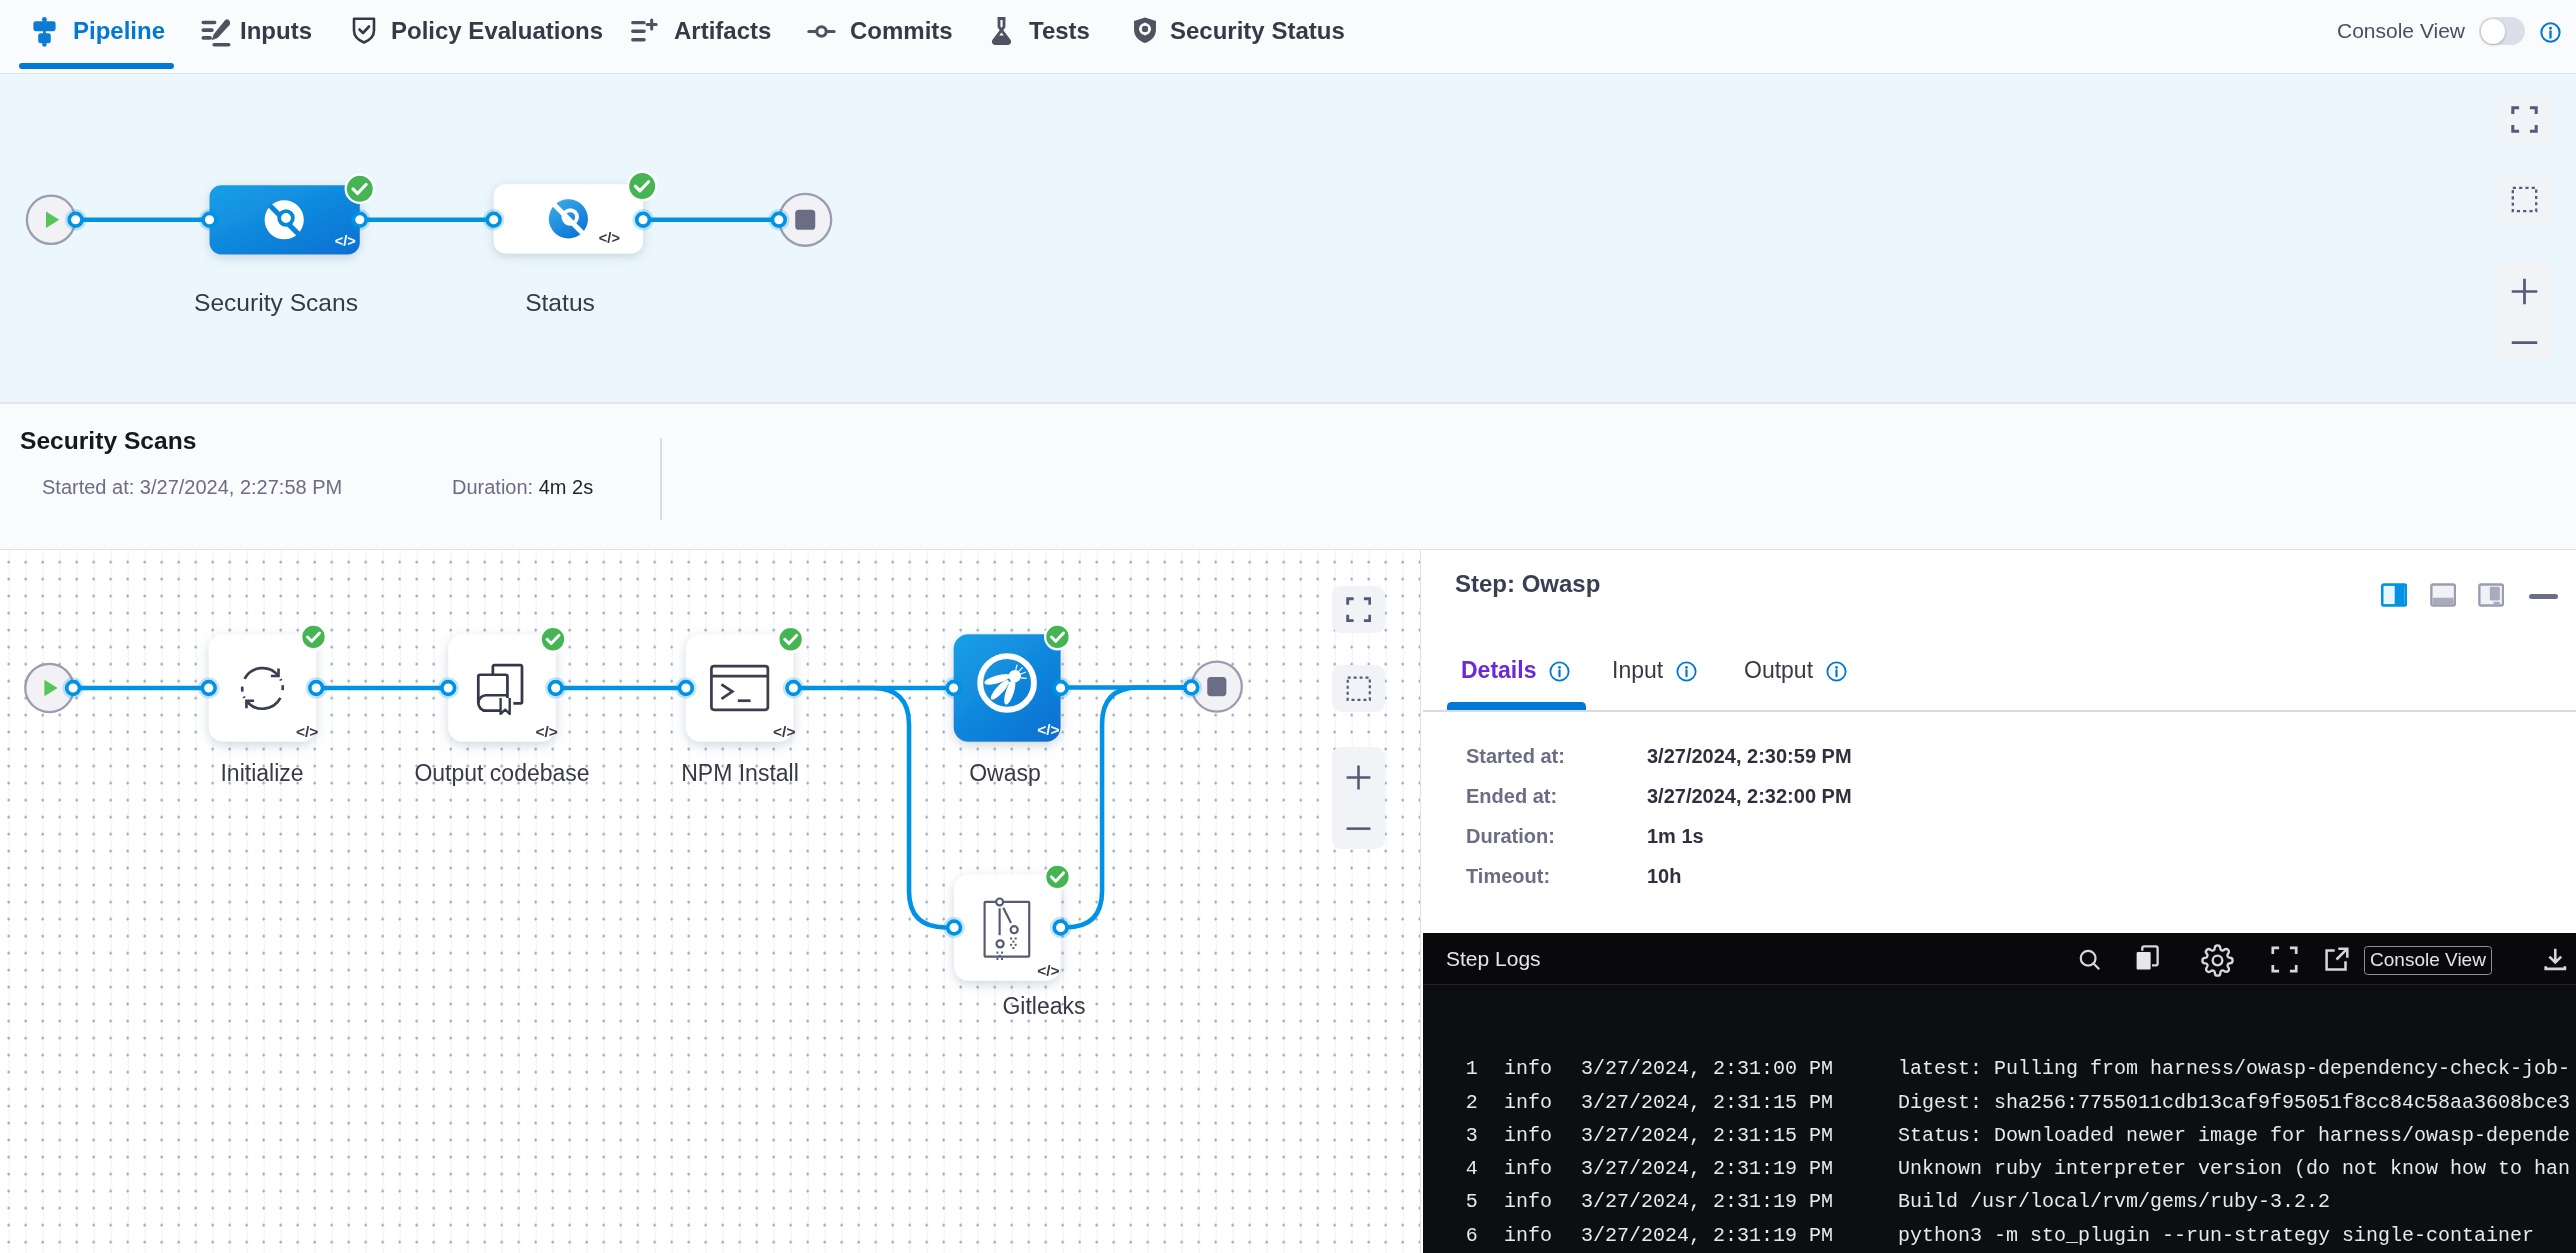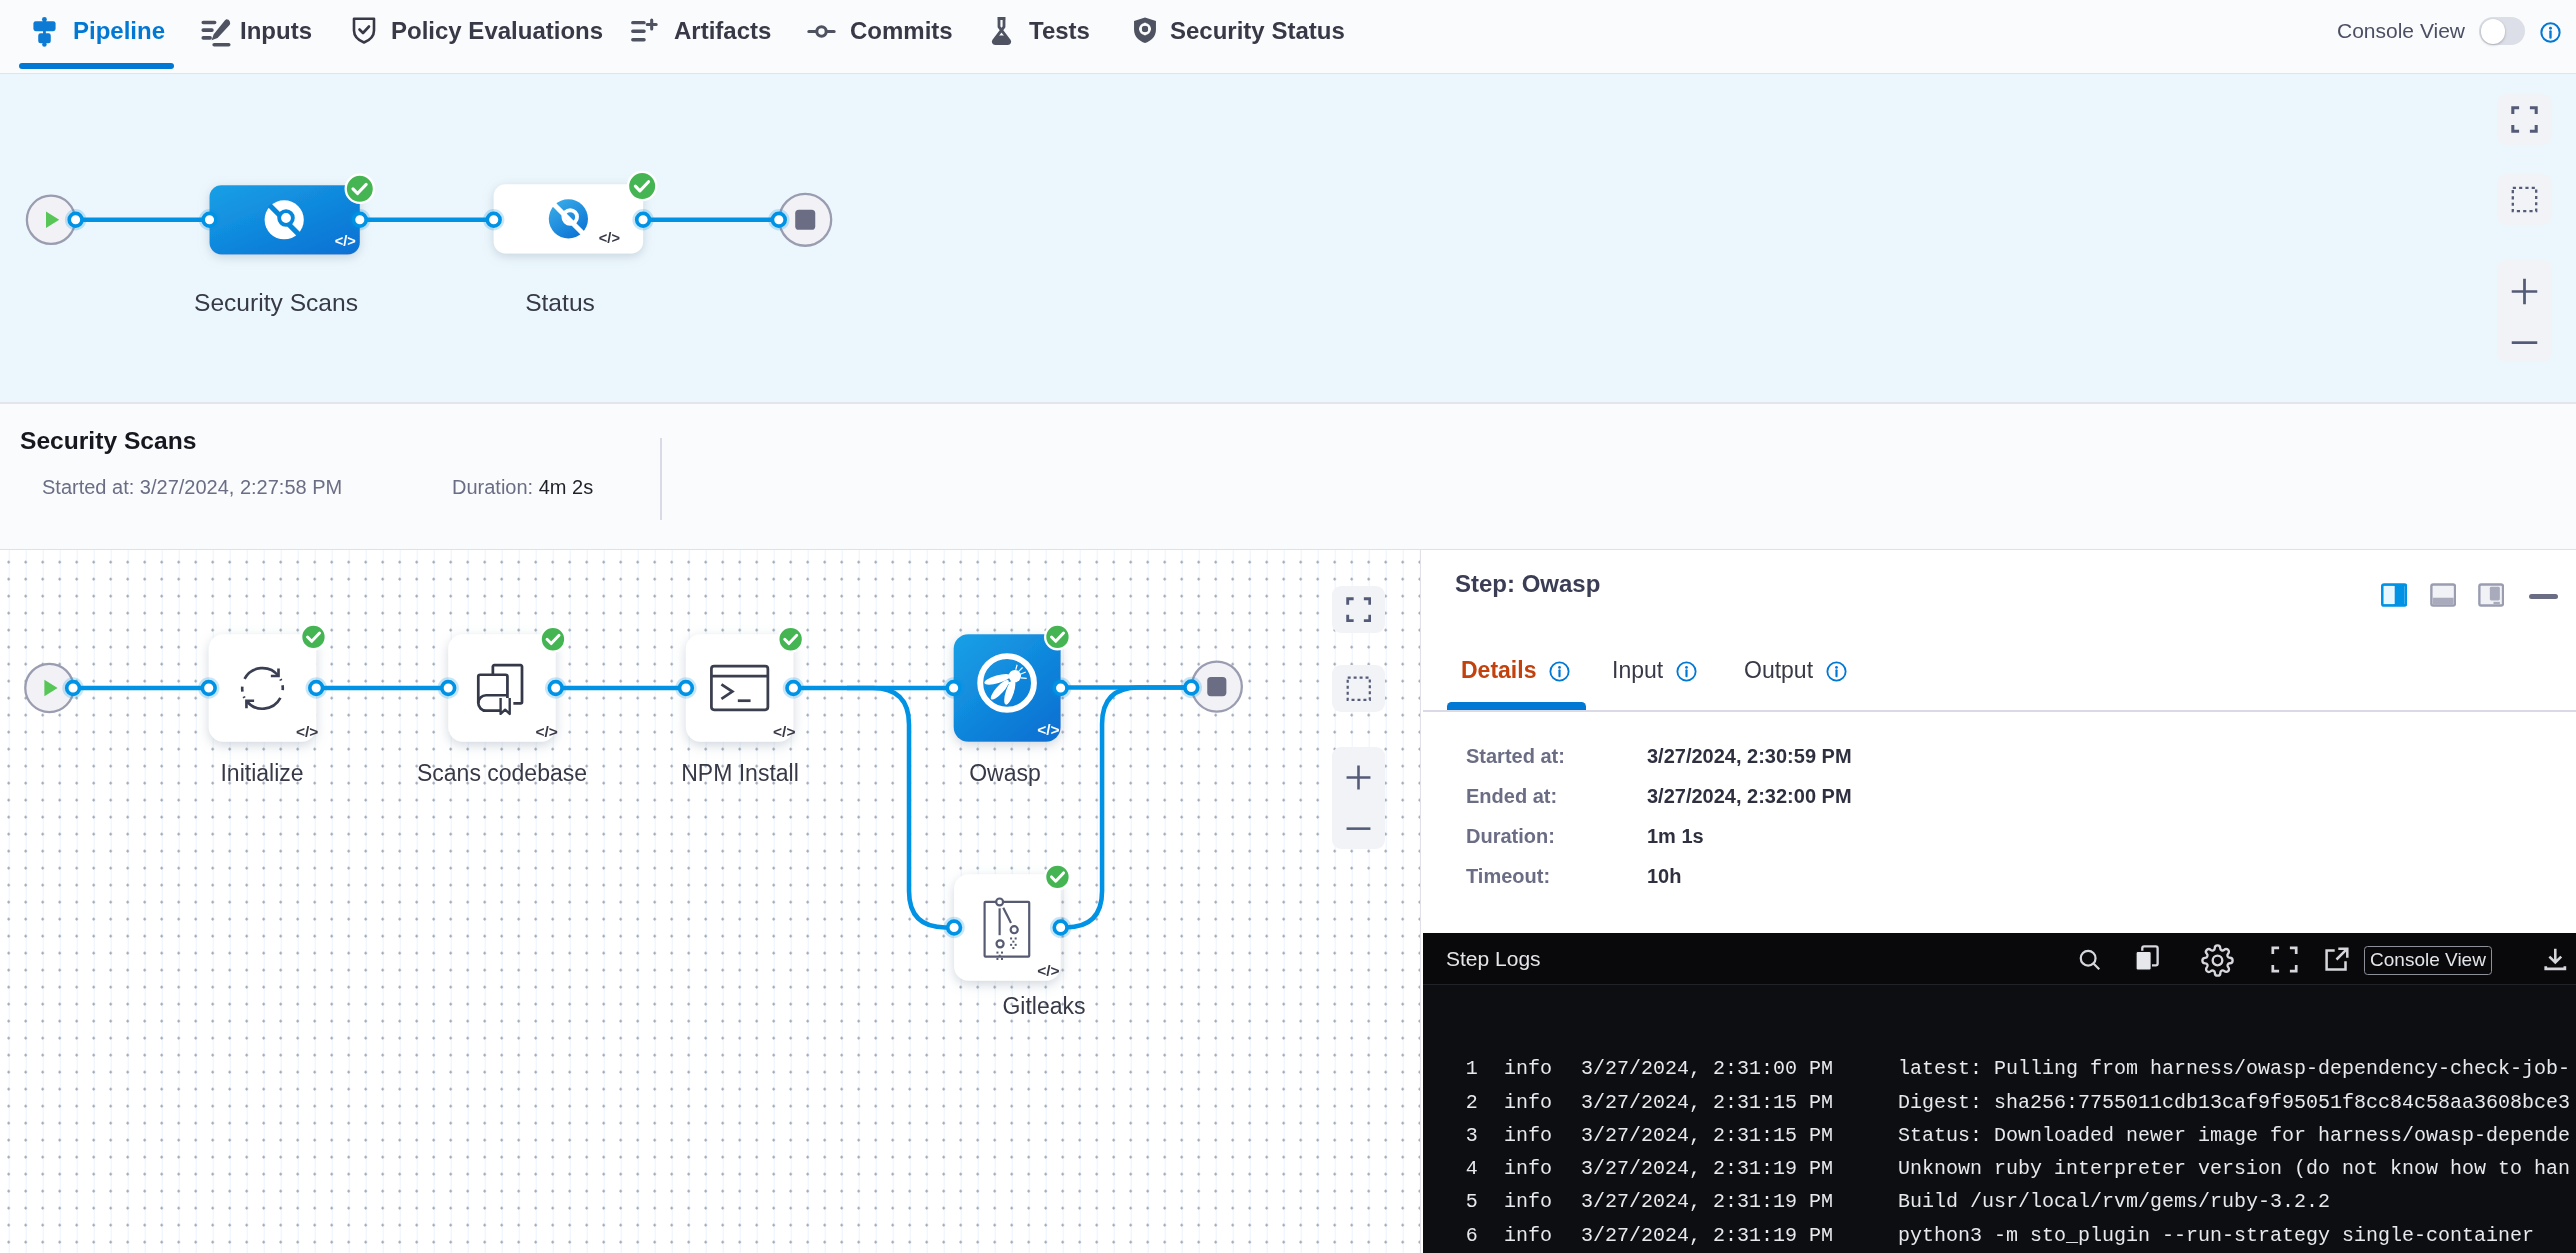--- a/index.html
+++ b/index.html
@@ -31,21 +31,21 @@
       repeating-linear-gradient(90deg, rgba(2,120,213,0.08) 0 0.9px, transparent 0.9px 17px),
       radial-gradient(circle, #a3a8b5 1px, rgba(163,168,181,0.3) 1.3px, transparent 1.5px);
     background-size: 17px 100%, 17px 17px;
     background-position: 8.7px 0, 0.2px 3.6px; }
   .steplabel { position:absolute; font-size:23px; color:#383946; text-align:center; transform:translateX(-50%); white-space:nowrap; }
 
   
   #panel { position:absolute; left:1423px; top:550px; width:1153px; height:703px; background:#fff; }
   #panel h3 { position:absolute; left:32px; top:20px; font-size:24px; font-weight:700; color:#3a3d53; }
   .ptab { position:absolute; top:107px; font-size:23px; color:#383946; }
-  .ptab b { color:#c2410c; }
+  .ptab b { color:#6d28d9; }
   .ico-info { display:inline-block; vertical-align:-3.6px; }
   #ptab-underline { position:absolute; left:24px; top:152px; width:139px; height:8.2px; background:#0278d5; border-radius:4.6px 4.6px 0 0; }
   #ptabs-border { position:absolute; left:0; top:160px; width:1153px; height:1.8px; background:#d9dae5; }
   .drow { position:absolute; left:43px; font-size:20px; font-weight:700; color:#6b6d85; }
   .drow .val { position:absolute; left:181px; color:#2e3040; white-space:nowrap; }
 
   
   #logs { position:absolute; left:0px; top:383px; width:1153px; height:320px; background:#0d0e11; }
   #logshead { position:absolute; left:0; top:0; width:1153px; height:52px; background:#09090b; border-bottom:1.8px solid #222329; }
   #logshead .title { position:absolute; left:23px; top:13.7px; font-size:21px; color:#e4e5e9; }
@@ -344,21 +344,21 @@
       <g stroke="#fff" stroke-width="3.2" fill="none" stroke-linecap="round" stroke-linejoin="round">
         <path d="M337.5 95.5 l4.6 4.8 8.6-9.2"></path>
           <path d="M600.5 98 l4.6 4.8 8.6-9.2"></path>
           <path d="M861.5 98 l4.6 4.8 8.6-9.2"></path>
         <path d="M1154.5 95.5 l4.6 4.8 8.6-9.2"></path>
           <path d="M1154.5 359 l4.6 4.8 8.6-9.2"></path>
       </g>
     </g>
   </svg>
   <div class="steplabel" style="left:262px; top:210px;">Initialize</div>
-  <div class="steplabel" style="left:502px; top:210px;">Scans codebase</div>
+  <div class="steplabel" style="left:502px; top:210px;">Output codebase</div>
   <div class="steplabel" style="left:740px; top:210px;">NPM Install</div>
   <div class="steplabel" style="left:1005px; top:210px;">Owasp</div>
   <div class="steplabel" style="left:1008px; top:443px;margin-left:36px;">Gitleaks</div>
   <div class="ctrlbtn" style="left:1332px; top:36px; width:53px; height:47px;">
     <svg width="25.5" height="25.5" viewBox="0 0 30 30" fill="none" stroke="#545b77" stroke-width="3.4">
       <path d="M2 9 V2 H9 M21 2 H28 V9 M28 21 V28 H21 M9 28 H2 V21"></path>
     </svg>
   </div>
   <div class="ctrlbtn" style="left:1332px; top:115px; width:53px; height:47px;">
     <svg width="25.5" height="25.5" viewBox="0 0 30 30" fill="none" stroke="#545b77" stroke-width="2.6" stroke-dasharray="3.5 3.5">

